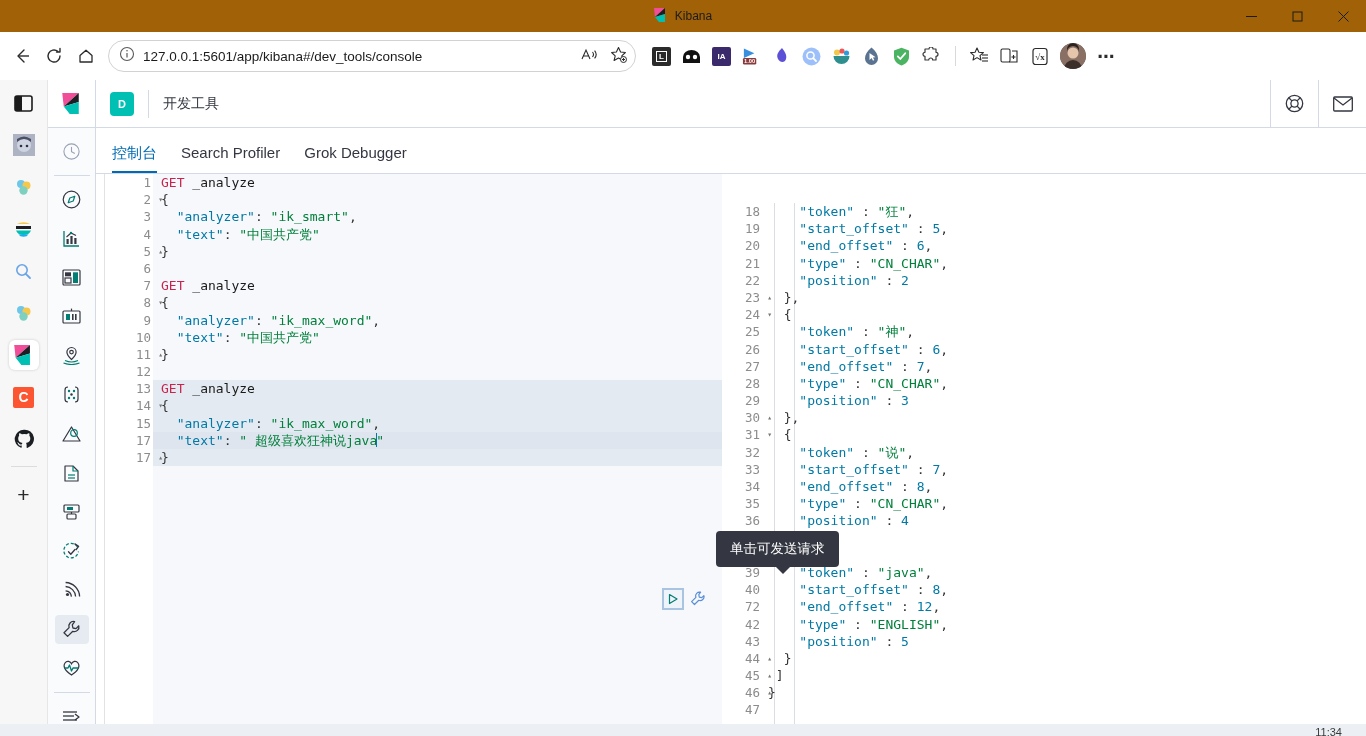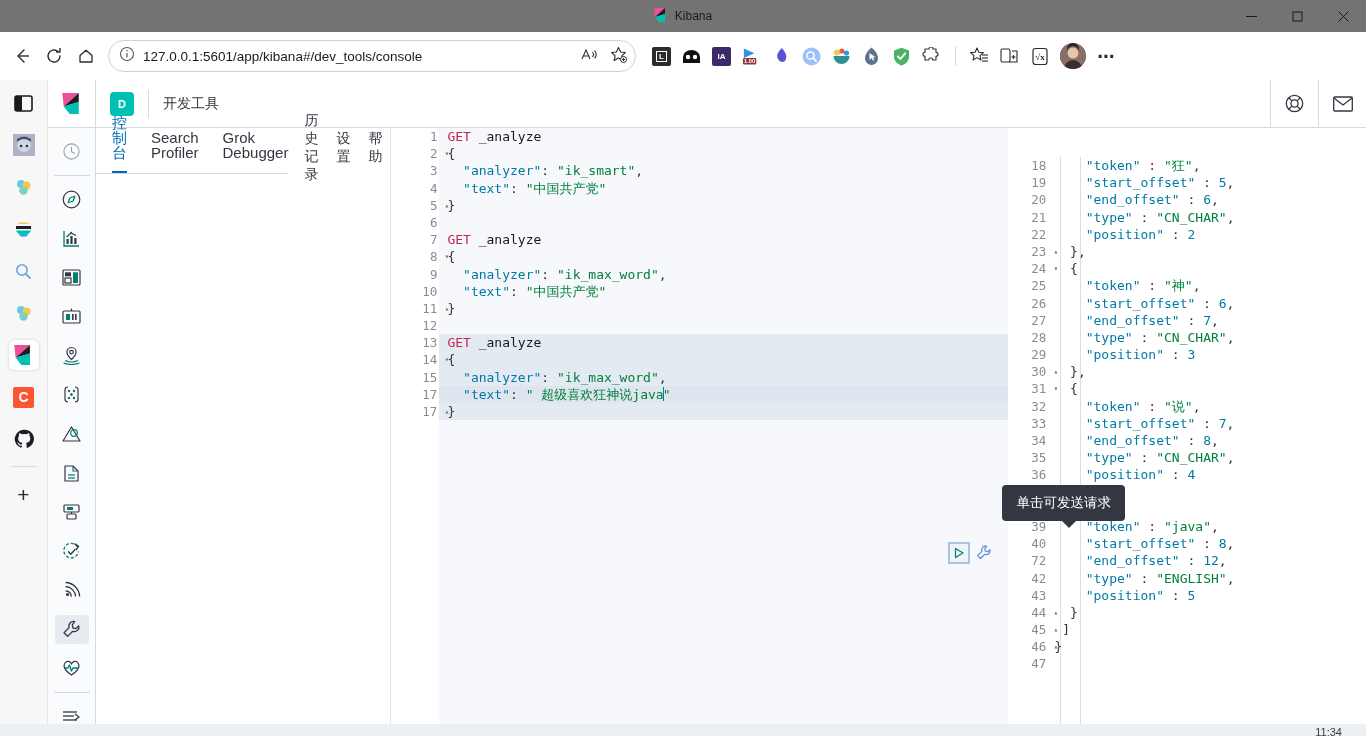--- a/index.html
+++ b/index.html
@@ -6,21 +6,21 @@
   html, body {
     width: 1366px; height: 736px;
     font-family: "Liberation Sans", "DejaVu Sans", sans-serif;
     background: #ffffff;
     overflow: hidden;
   }
 
   
   .titlebar {
     height: 32px; display: flex; align-items: center;
-    background: #737373; position: relative;
+    background: #a16207; position: relative;
   }
   .titlebar .tab-title {
     position: absolute; left: 0; right: 0; top: 0; height: 32px;
     display: flex; align-items: center; justify-content: center; gap: 8px;
     font-size: 12px; color: #1b1b1b;
   }
   .win-ctrls {
     position: absolute; right: 0; top: 0; height: 32px;
     display: flex; align-items: center;
   }
@@ -110,21 +110,21 @@
     flex: 0 0 48px; padding-top: 4px;
   }
   .kb-nav-item {
     width: 34px; height: 34px; margin: 5px 0; border-radius: 4px;
     display: flex; align-items: center; justify-content: center;
     color: #6a717d;
   }
   .kb-nav-item.selected { background: #e6ebf2; }
   .kb-nav-sep { width: 36px; height: 1px; background: #d3dae6; margin: 4px 0; }
 
-  .kb-main { flex: 1; display: flex; flex-direction: row; min-width: 0; }
+  .kb-main { flex: 1; display: flex; flex-direction: column; min-width: 0; }
 
   .kb-tabs {
     height: 46px; display: flex; align-items: flex-end;
     padding-left: 16px; gap: 24px; border-bottom: 1px solid #d3dae6;
     flex: 0 0 46px;
   }
   .kb-tab {
     font-size: 15px; color: #343741; padding-bottom: 11px;
     border-bottom: 2px solid transparent; line-height: 1;
   }
@@ -633,25 +633,20 @@
       </div>
 
       <div class="kb-main">
 
         <div class="kb-tabs">
           <div class="kb-tab active">控制台</div>
           <div class="kb-tab">Search Profiler</div>
           <div class="kb-tab">Grok Debugger</div>
         </div>
 
-        <div class="kb-subbar">
-          <div class="kb-sublink">历史记录</div>
-          <div class="kb-sublink">设置</div>
-          <div class="kb-sublink">帮助</div>
-        </div>
 
         <div class="console-wrap">
 
           <div class="pane pane-left">
             <div class="bg-band"></div>
             <div class="sel-band" style="top:206px;height:86px;"></div>
             <div class="active-line" style="top:258px;height:17.2px;"></div>
             <div class="ln-col" id="ed-gutter">
                 <div class="ln">1</div>
                 <div class="ln">2<span class="fold">▾</span></div>

